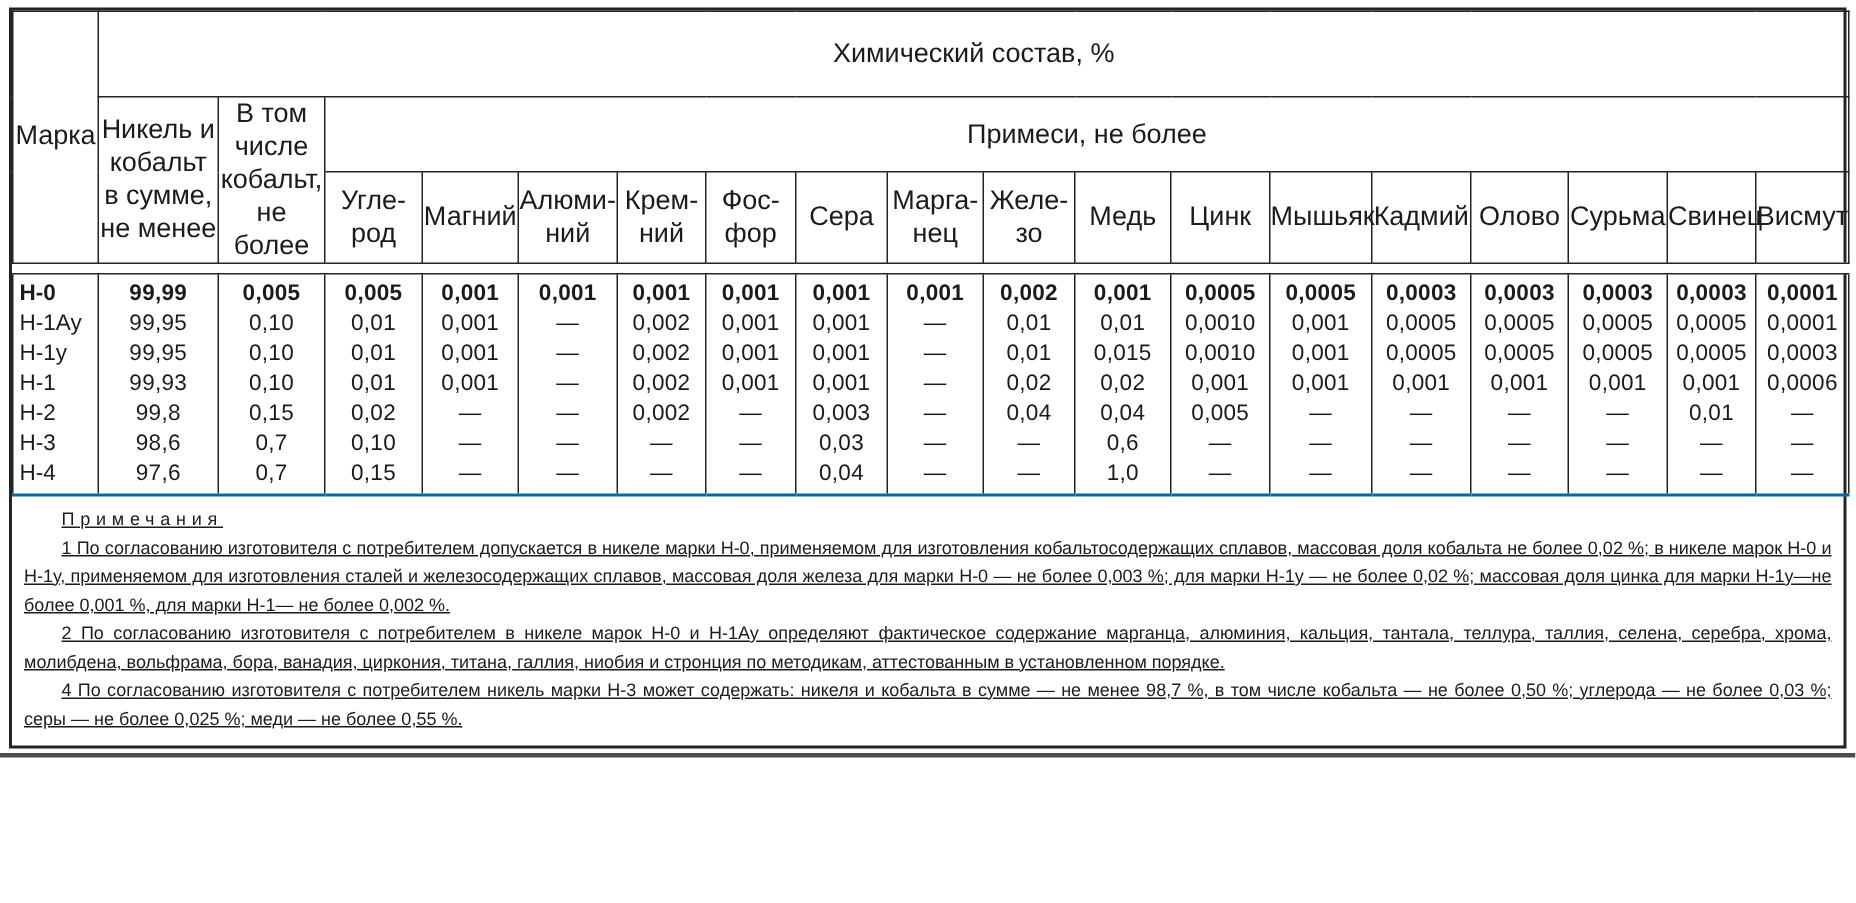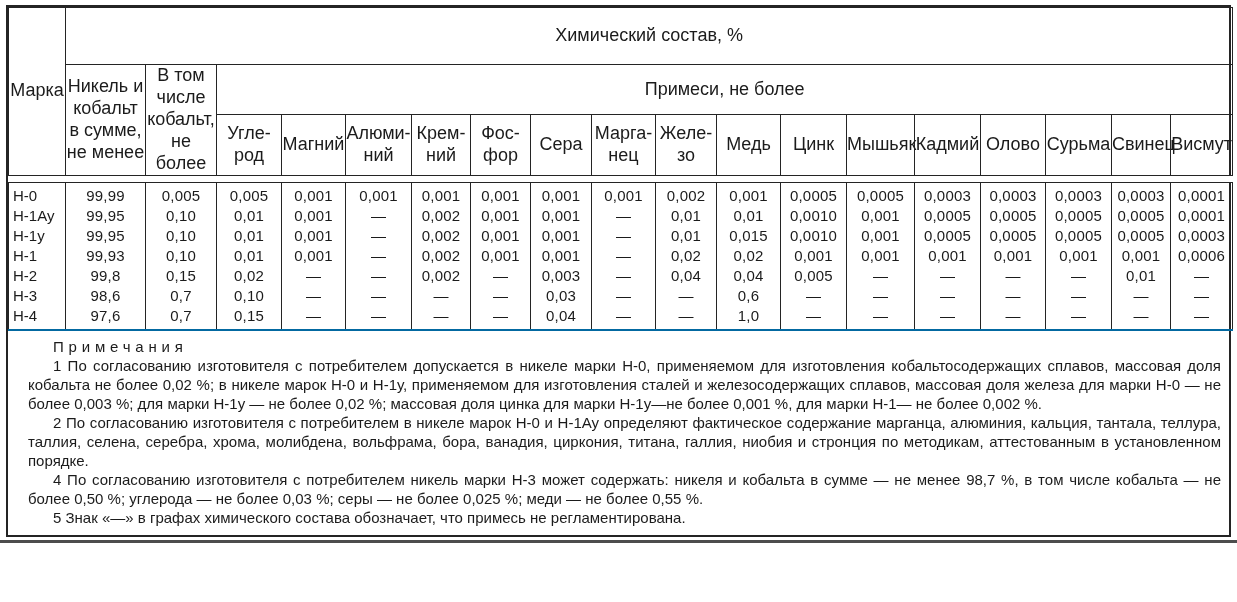--- a/index.html
+++ b/index.html
@@ -36,26 +36,26 @@
   tr.sep td {
     height:6px; border-left:none; border-right:none;
     border-top:1.5px solid #242424; border-bottom:1.5px solid #242424;
     background:#fff; padding:0;
   }
   tbody.vals td {
     border-top:none; border-bottom:none;
     font-size:15px; height:20px; line-height:20px;
     letter-spacing:0.2px;
   }
-  tbody.vals tr:first-child td { padding-top:3px; }
+  tbody.vals tr:first-child td { padding-top:3px;font-weight:bold; }
   tbody.vals tr:last-child  td { padding-bottom:3px; border-bottom:2px solid #0369a1; }
   tbody.vals td.grade { text-align:left; padding-left:4px; letter-spacing:0; }
   .notes {
-    padding:6px 8px 8px 20px;
-    font-size:15px; line-height:19px; text-align:justify;
+    padding:6px 8px 8px 8px;
+    font-size:12px; line-height:19px; text-align:justify;text-decoration:underline;
   }
   .notes p { margin:0; text-indent:25px; }
   .notes p.nh { letter-spacing:0.32em; text-align:left; }
   .end-rule {
     margin-top:3px; width:1237px; height:3px; background:#4d4d4d;
   }
 </style>
 </head>
 <body>
 
@@ -278,17 +278,16 @@
             <td>—</td>
           </tr>
         </tbody>
     </table>
 
     <div class="notes">
       <p class="nh">Примечания</p>
     <p>1 По согласованию изготовителя с потребителем допускается в никеле марки Н-0, применяемом для изготовления кобальтосодержащих сплавов, массовая доля кобальта не более 0,02 %; в никеле марок Н-0 и Н-1у, применяемом для изготовления сталей и железосодержащих сплавов, массовая доля железа для марки Н-0 — не более 0,003 %; для марки Н-1у — не более 0,02 %; массовая доля цинка для марки Н-1у—не более 0,001 %, для марки Н-1— не более 0,002 %.</p>
         <p>2 По согласованию изготовителя с потребителем в никеле марок Н-0 и Н-1Ау определяют фактическое содержание марганца, алюминия, кальция, тантала, теллура, таллия, селена, серебра, хрома, молибдена, вольфрама, бора, ванадия, циркония, титана, галлия, ниобия и стронция по методикам, аттестованным в установленном порядке.</p>
         <p>4 По согласованию изготовителя с потребителем никель марки Н-3 может содержать: никеля и кобальта в сумме — не менее 98,7 %, в том числе кобальта — не более 0,50 %; углерода — не более 0,03 %; серы — не более 0,025 %; меди — не более 0,55 %.</p>
-        <p>5 Знак «—» в графах химического состава обозначает, что примесь не регламентирована.</p>
       </div>
   </div>
   <div class="end-rule"></div>
 </div>
 
 </body></html>

